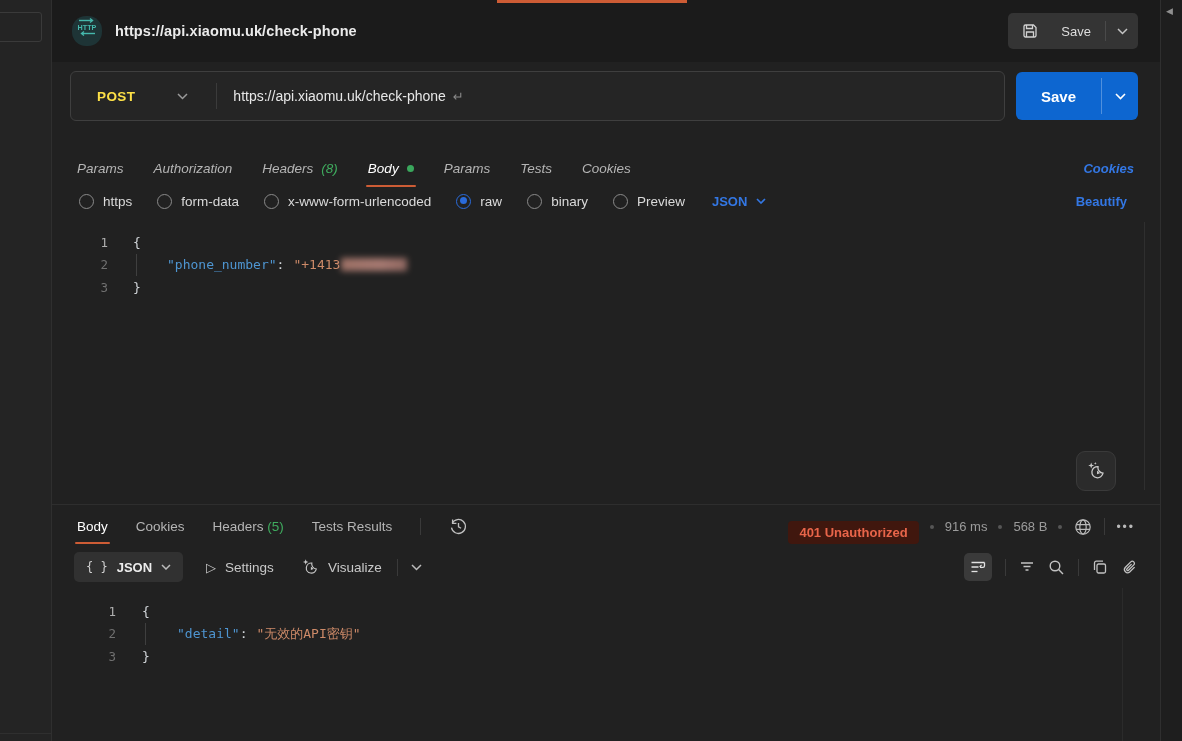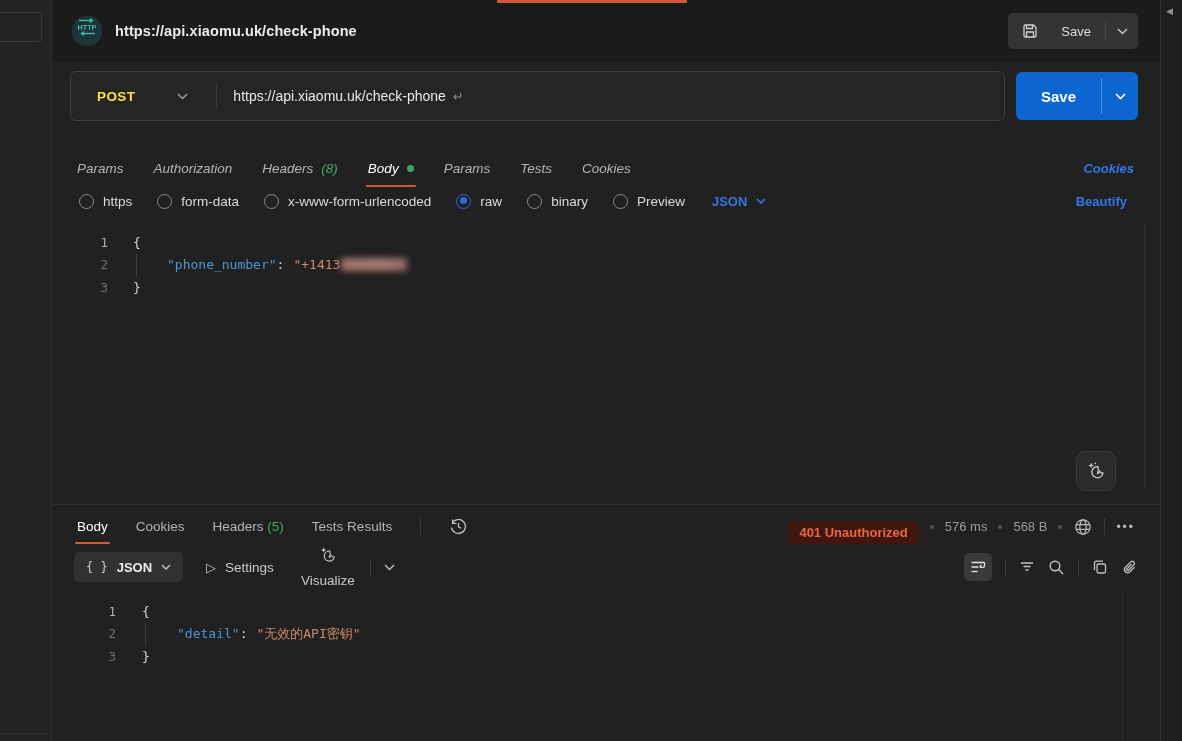--- a/index.html
+++ b/index.html
@@ -85,21 +85,21 @@
   .dot-sep{width:4px;height:4px;border-radius:50%;background:#565656;flex:none;}
   .meta{color:#9b9b9b;font-size:13px;}
   .more-dots{color:#b9b9b9;font-size:12px;letter-spacing:2px;cursor:pointer;}
   
   .resp-toolbar{height:38px;display:flex;align-items:center;padding:0 22px;flex:none;}
   .json-pill{display:flex;align-items:center;gap:9px;background:#313131;border-radius:5px;height:30px;padding:0 12px;cursor:pointer;}
   .braces-glyph{font-family:"DejaVu Sans Mono",monospace;font-size:12px;color:#d2d2d2;}
   .json-pill-label{font-size:13px;color:#ececec;font-weight:600;}
   .tool-item{display:flex;align-items:center;gap:9px;color:#c9c9c9;font-size:13.5px;cursor:pointer;}
   .preview-item{margin-left:23px;}
-  .visualize-item{margin-left:27px;flex-direction:column;}
+  .visualize-item{margin-left:27px;}
   .play-glyph{font-size:13px;color:#c9c9c9;}
   .toolbar-vsep{margin-left:15px;}
   .toolbar-caret{margin-left:13px;}
   .resp-icons{margin-left:auto;display:flex;align-items:center;gap:13px;}
   .wrap-active{background:#3a3a3a;border-radius:5px;padding:6px;}
   
   .resp-editor{flex:1;position:relative;padding-top:14px;min-height:0;}
   .resp-editor .ln{width:64px;}
   .resp-editor .tok-brace{margin-left:26px;}
   .resp-editor .guide{margin-left:29px;}
@@ -285,21 +285,21 @@
               <path d="M3.2 6.2a7 7 0 1 1-.7 4.5"></path>
               <path d="M3.6 2.6v3.8h3.8" stroke-width="1.3"></path>
               <path d="M9.5 6v3.8l2.6 1.5"></path>
             </svg>
           </span>
         </div>
 
         <div class="resp-right">
           <span class="status-badge">401 Unauthorized</span>
           <span class="dot-sep"></span>
-          <span class="meta">576 ms</span>
+          <span class="meta">916 ms</span>
           <span class="dot-sep"></span>
           <span class="meta">568 B</span>
           <span class="dot-sep"></span>
           <span class="icon-btn">
             <span>
               <svg width="20" height="20" viewBox="0 0 20 20" fill="none" stroke="#b9b9b9" stroke-width="1.2">
                 <circle cx="10" cy="10" r="7.2"></circle>
                 <ellipse cx="10" cy="10" rx="3.2" ry="7.2"></ellipse>
                 <path d="M3 7.6h14M3 12.4h14"></path>
               </svg>

